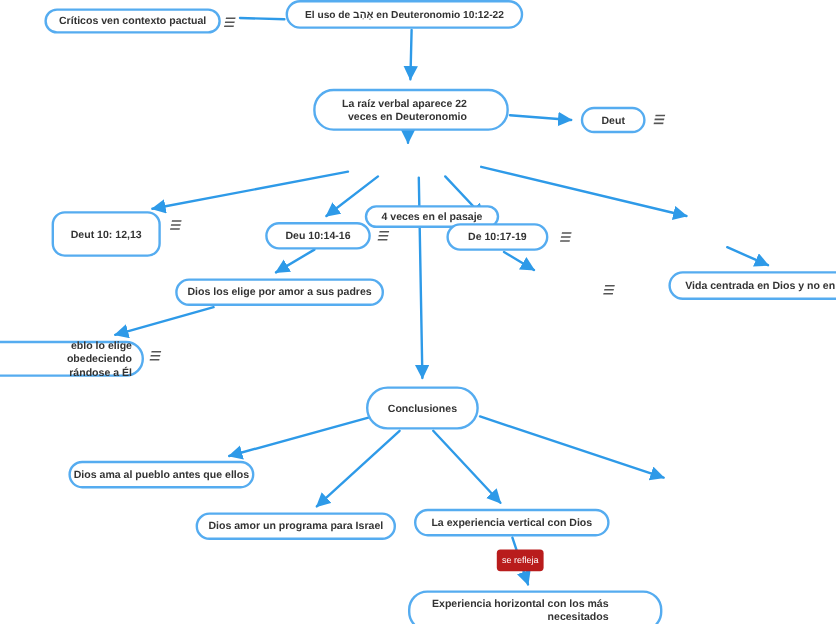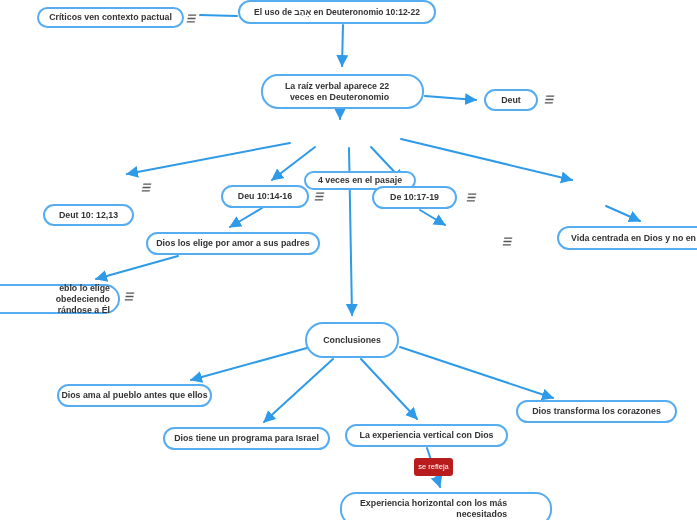--- a/index.html
+++ b/index.html
@@ -74,21 +74,21 @@
     </div>
 
   <div class="node nowrap" style="left:484px;top:89px;width:54px;height:22px;border-radius:11px;">
       <span>Deut</span>
     </div>
 
   <div class="node nowrap" style="left:304px;top:124px;width:112px;height:19px;border-radius:12px;margin-top:47px;">
       <span>4 veces en el pasaje</span>
     </div>
 
-  <div class="node nowrap" style="left:43px;top:176px;width:91px;height:22px;border-radius:11px;margin-top:28px;">
+  <div class="node nowrap" style="left:43px;top:176px;width:91px;height:38px;border-radius:11px;">
       <span>Deut 10: 12,13</span>
     </div>
 
   <div class="node nowrap" style="left:221px;top:185px;width:88px;height:23px;border-radius:12px;">
       <span>Deu 10:14-16</span>
     </div>
 
   <div class="node nowrap" style="left:372px;top:186px;width:85px;height:23px;border-radius:12px;">
       <span>De 10:17-19</span>
     </div>
@@ -110,30 +110,27 @@
 
   <div class="node nowrap" style="left:57px;top:384px;width:155px;height:23px;border-radius:12px;">
       <span>Dios ama al pueblo antes que ellos</span>
     </div>
 
   <div class="node nowrap" style="left:305px;top:322px;width:94px;height:36px;border-radius:18px;">
       <span>Conclusiones</span>
     </div>
 
   <div class="node nowrap" style="left:163px;top:427px;width:167px;height:23px;border-radius:12px;">
-      <span>Dios tiene un programa para Israel</span>
+      <span>Dios amor un programa para Israel</span>
     </div>
 
   <div class="node nowrap" style="left:345px;top:424px;width:163px;height:23px;border-radius:12px;">
       <span>La experiencia vertical con Dios</span>
     </div>
 
-  <div class="node nowrap" style="left:516px;top:400px;width:161px;height:23px;border-radius:12px;">
-      <span>Dios transforma los corazones</span>
-    </div>
 
   <div class="node leftalign" style="left:340px;top:492px;width:212px;height:34px;border-radius:16px;padding-left:18px;">
       <span>Experiencia horizontal con los más
 necesitados</span>
     </div>
 
   <div class="edge-label" style="left:414px;top:458px;width:39px;height:18px;"><span>se refleja</span></div>
 
   <svg class="menu" style="left:186px;top:14px;" width="11" height="9" viewBox="0 0 11 9">
       <path d="M1.5 1.2h8M1.5 4.5h8M1.5 7.8h8" stroke="#555555" stroke-width="1.3"></path>

